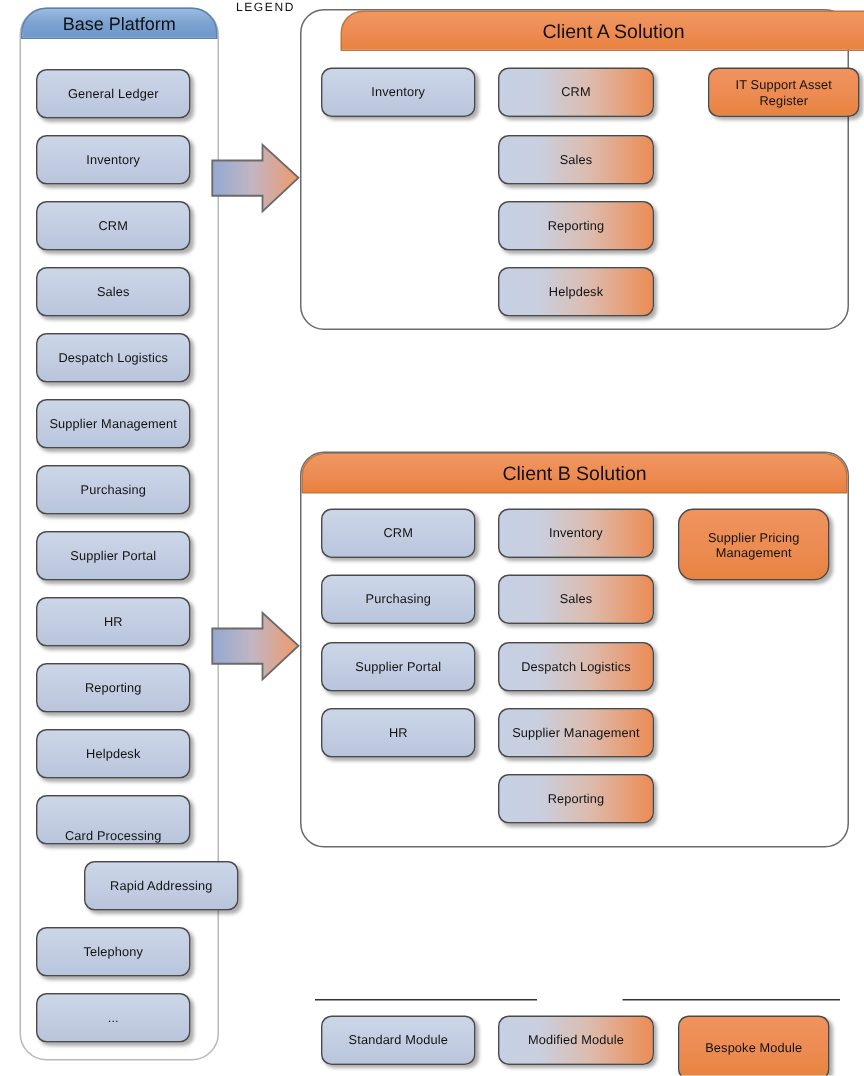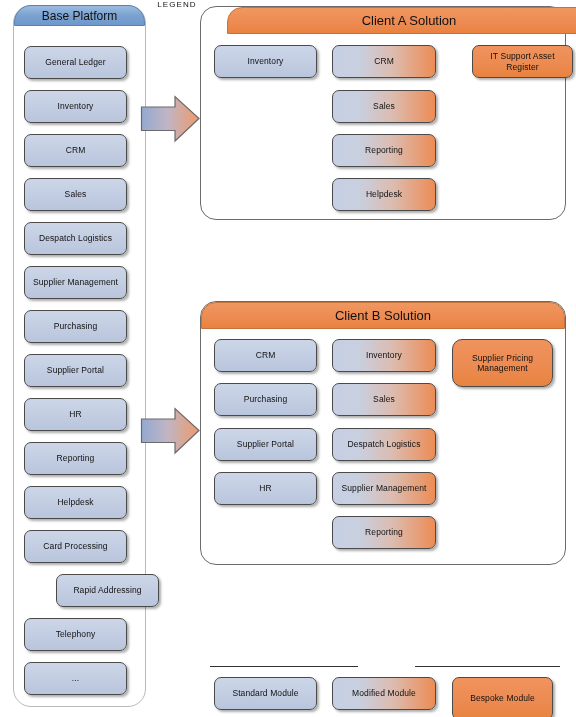--- a/index.html
+++ b/index.html
@@ -118,21 +118,21 @@
   </div>
 <div class="module m-standard" style="left:24px;top:398px;width:103px;height:33px;">
   <span>HR</span>
   </div>
 <div class="module m-standard" style="left:24px;top:442px;width:103px;height:33px;">
   <span>Reporting</span>
   </div>
 <div class="module m-standard" style="left:24px;top:486px;width:103px;height:33px;">
   <span>Helpdesk</span>
   </div>
-<div class="module m-standard" style="left:24px;top:530px;width:103px;height:33px;">
+<div class="module m-standard" style="left:24px;top:530px;width:103px;height:33px;align-items:flex-end;">
   <span>Card Processing</span>
   </div>
 <div class="module m-standard" style="left:24px;top:574px;width:103px;height:33px;margin-left:32px;">
   <span>Rapid Addressing</span>
   </div>
 <div class="module m-standard" style="left:24px;top:618px;width:103px;height:33px;">
   <span>Telephony</span>
   </div>
 <div class="module m-standard" style="left:24px;top:662px;width:103px;height:33px;">
   <span>...</span>

